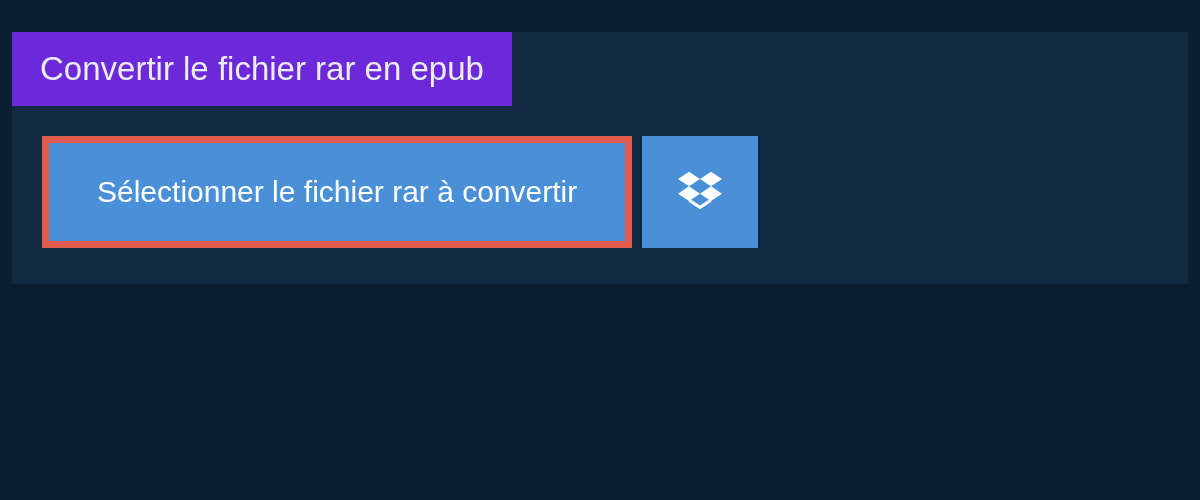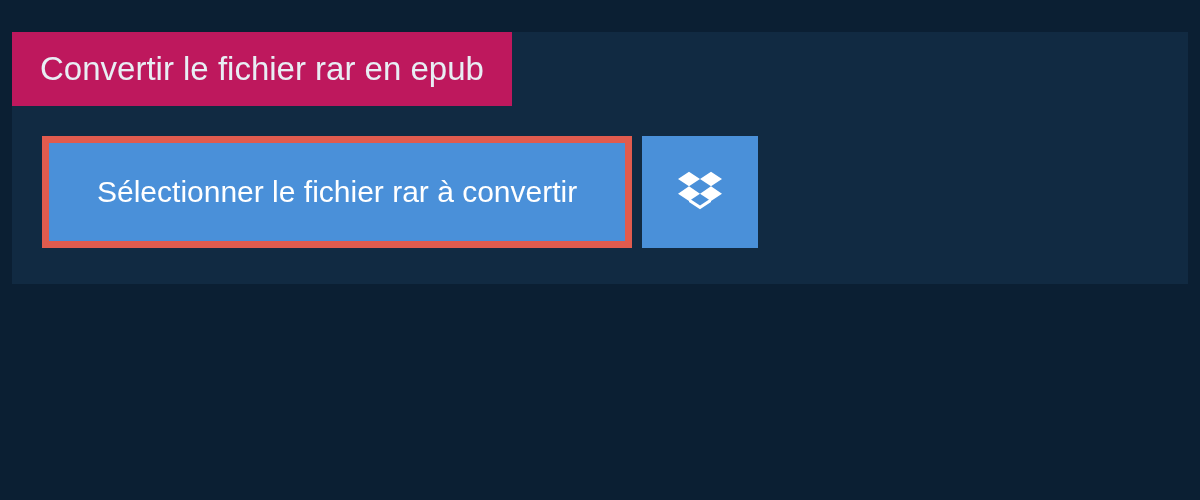--- a/index.html
+++ b/index.html
@@ -14,21 +14,21 @@
     font-family: -apple-system, BlinkMacSystemFont, "Segoe UI", Arial, sans-serif;
     overflow: hidden;
   }
   .panel {
     background: #112a42;
     margin: 32px 12px 0 12px;
     padding-bottom: 36px;
   }
   .header-tab {
     display: inline-block;
-    background: #be185d;
+    background: #6d28d9;
     padding: 18px 28px;
     color: #e8eef4;
     font-size: 33px;
     font-weight: 400;
   }
   .button-row {
     display: flex;
     align-items: stretch;
     margin: 30px 0 0 30px;
     height: 112px;

